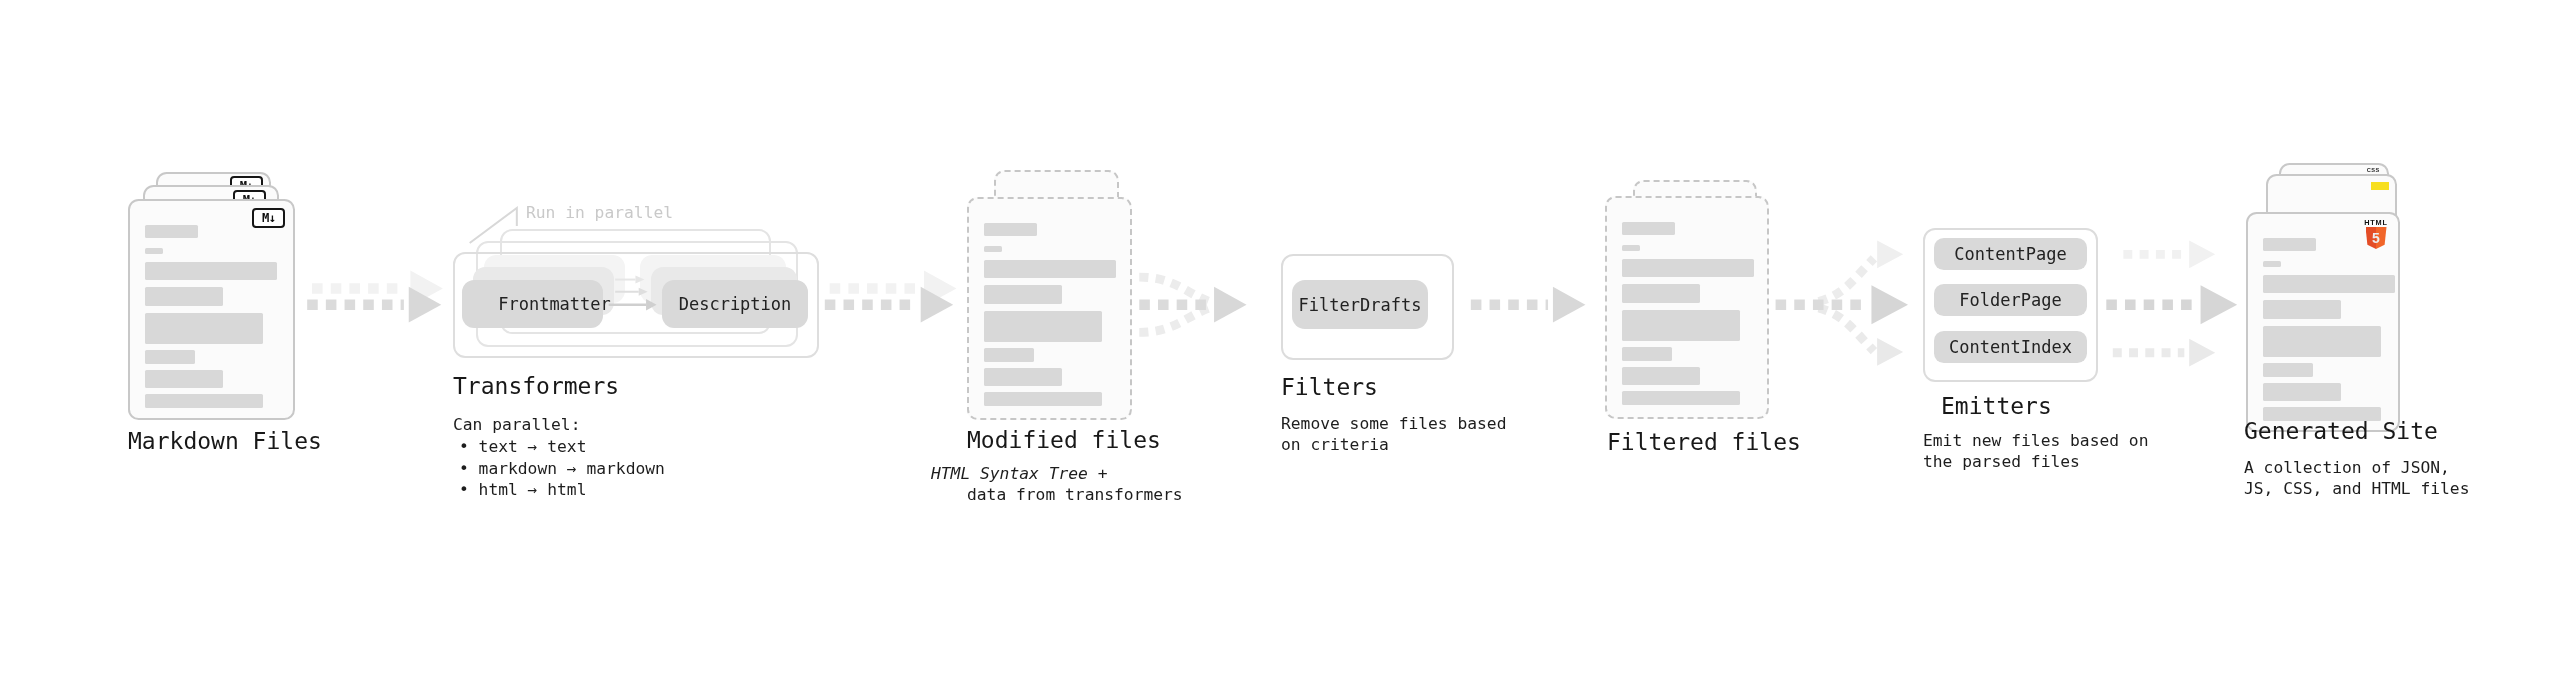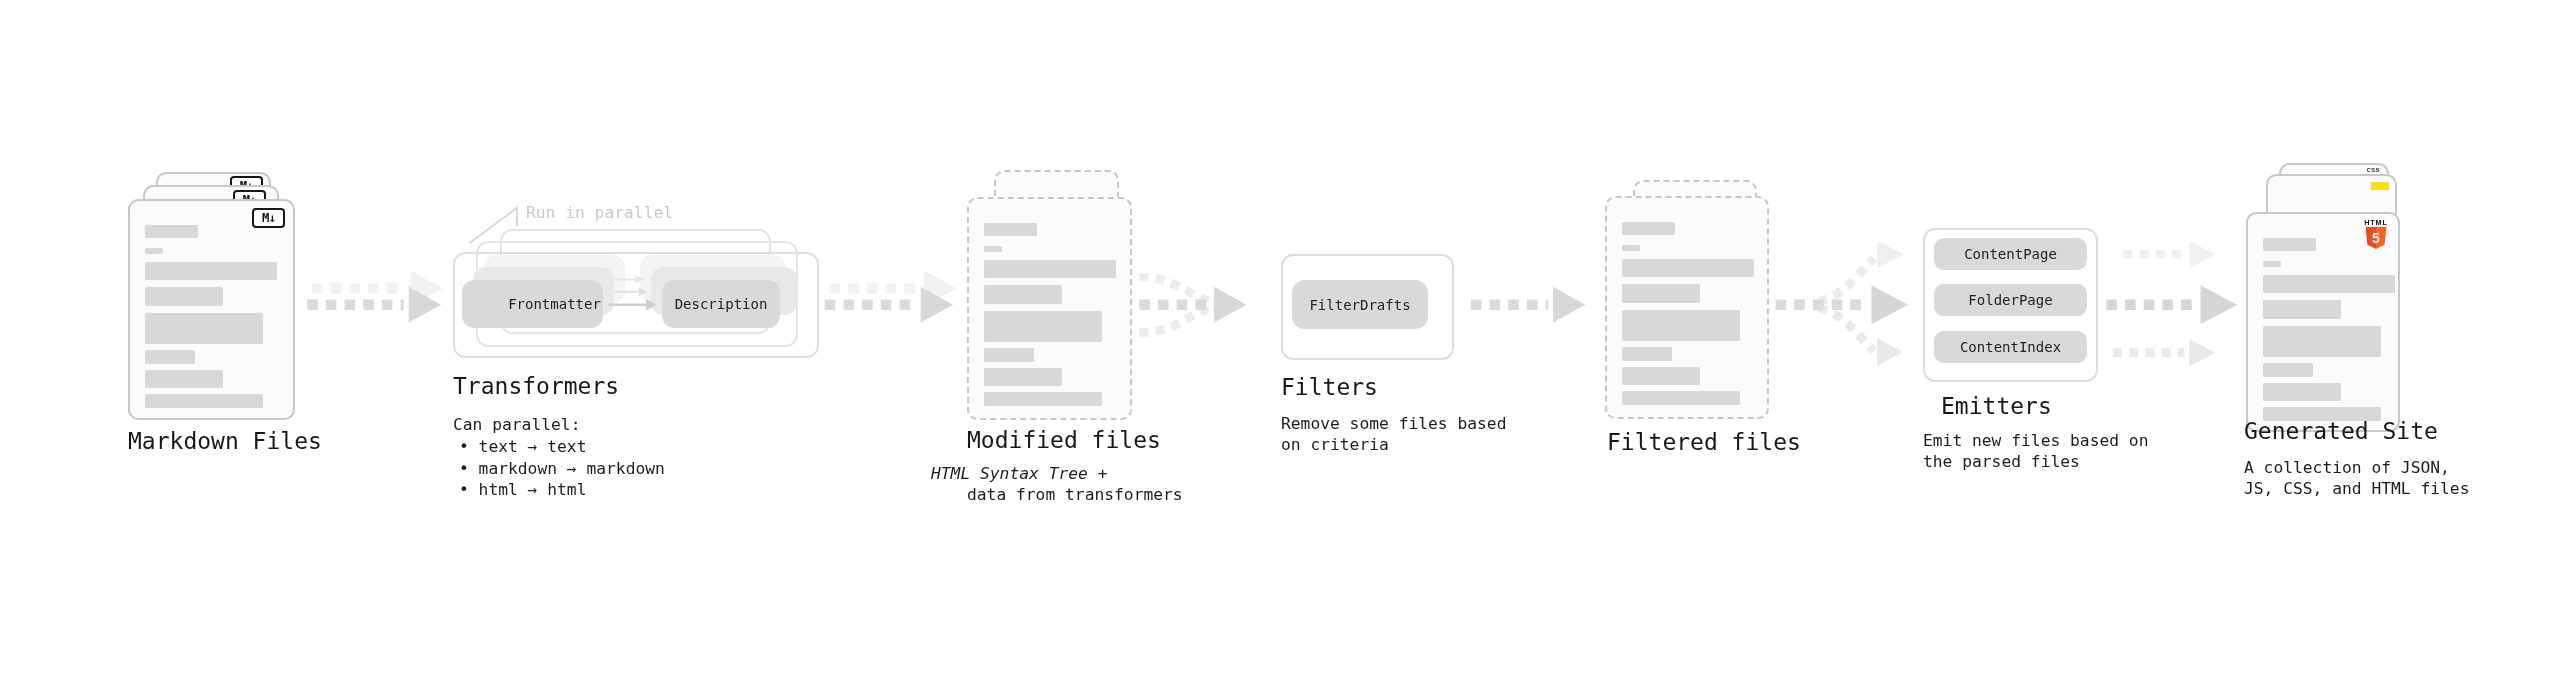--- a/index.html
+++ b/index.html
@@ -13,21 +13,21 @@
   .bars{position:absolute;left:14.6px;top:23.6px;display:flex;flex-direction:column;align-items:flex-start;}
   .bar{background:#d8d8d8;border-radius:1.6px;}
   
   .md-badge{position:absolute;width:32.5px;height:19.5px;background:#ffffff;border:2.4px solid #161616;border-radius:4.1px;
     display:flex;align-items:center;justify-content:center;font-weight:bold;font-size:12.2px;color:#111;box-sizing:border-box;letter-spacing:-0.8px;}
   
   .t-box{position:absolute;box-sizing:border-box;background:transparent;border:2px solid #e4e4e4;border-radius:12.2px;}
   .panel{position:absolute;box-sizing:border-box;background:#ffffff;border:2px solid #dcdcdc;border-radius:12.2px;}
   
   .node-btn{position:absolute;box-sizing:border-box;background:#d9d9d9;border-radius:12.2px;
-    display:flex;align-items:center;justify-content:center;font-size:14px;color:#222222;}
+    display:flex;align-items:center;justify-content:center;font-size:17px;color:#222222;}
   .node-btn.ghost-1{background:#e9e9e9;}
   .node-btn.ghost-2{background:#f4f4f4;}
   .node-btn.small{border-radius:9.8px;}
   
   .stage-title{position:absolute;font-size:23px;line-height:26px;color:#181818;white-space:pre;}
   .stage-desc{position:absolute;font-size:16.3px;line-height:21px;color:#1d1d1d;white-space:pre;}
   .callout-label{position:absolute;font-size:16.3px;line-height:19.5px;color:#c9c9c9;white-space:pre;}
   
   .html5-badge{position:absolute;width:26px;height:31px;display:flex;flex-direction:column;align-items:center;}
   .html5-word{font-family:"Liberation Sans",sans-serif;font-weight:bold;font-size:7.3px;line-height:7.3px;letter-spacing:0.8px;color:#111;}
@@ -81,21 +81,21 @@
     <div class="t-box" style="left:453px;top:252px;width:366px;height:106px;border-color:#dedede;"></div>
 
     <div class="node-btn ghost-2" style="left:484px;top:255px;width:141px;height:48px;"></div>
     <div class="node-btn ghost-1" style="left:473px;top:267px;width:141px;height:48px;"></div>
     <div class="node-btn" style="left:462px;top:280px;width:141px;height:48px;padding-left:44px;">
       <span>Frontmatter</span>
     </div>
 
     <div class="node-btn ghost-2" style="left:640px;top:255px;width:146px;height:48px;"></div>
     <div class="node-btn ghost-1" style="left:651px;top:267px;width:146px;height:48px;"></div>
-    <div class="node-btn" style="left:662px;top:280px;width:118px;height:48px;">
+    <div class="node-btn" style="left:662px;top:280px;width:146px;height:48px;">
       <span>Description</span>
     </div>
 
     <div class="stage-title" style="left:453px;top:373px;">Transformers</div>
     <div class="stage-desc" style="left:453px;top:414px;">Can parallel:</div>
     <div class="stage-desc" style="left:459px;top:436px;">• text → text</div>
     <div class="stage-desc" style="left:459px;top:458px;">• markdown → markdown</div>
     <div class="stage-desc" style="left:459px;top:479px;">• html → html</div>
   </div>
 

